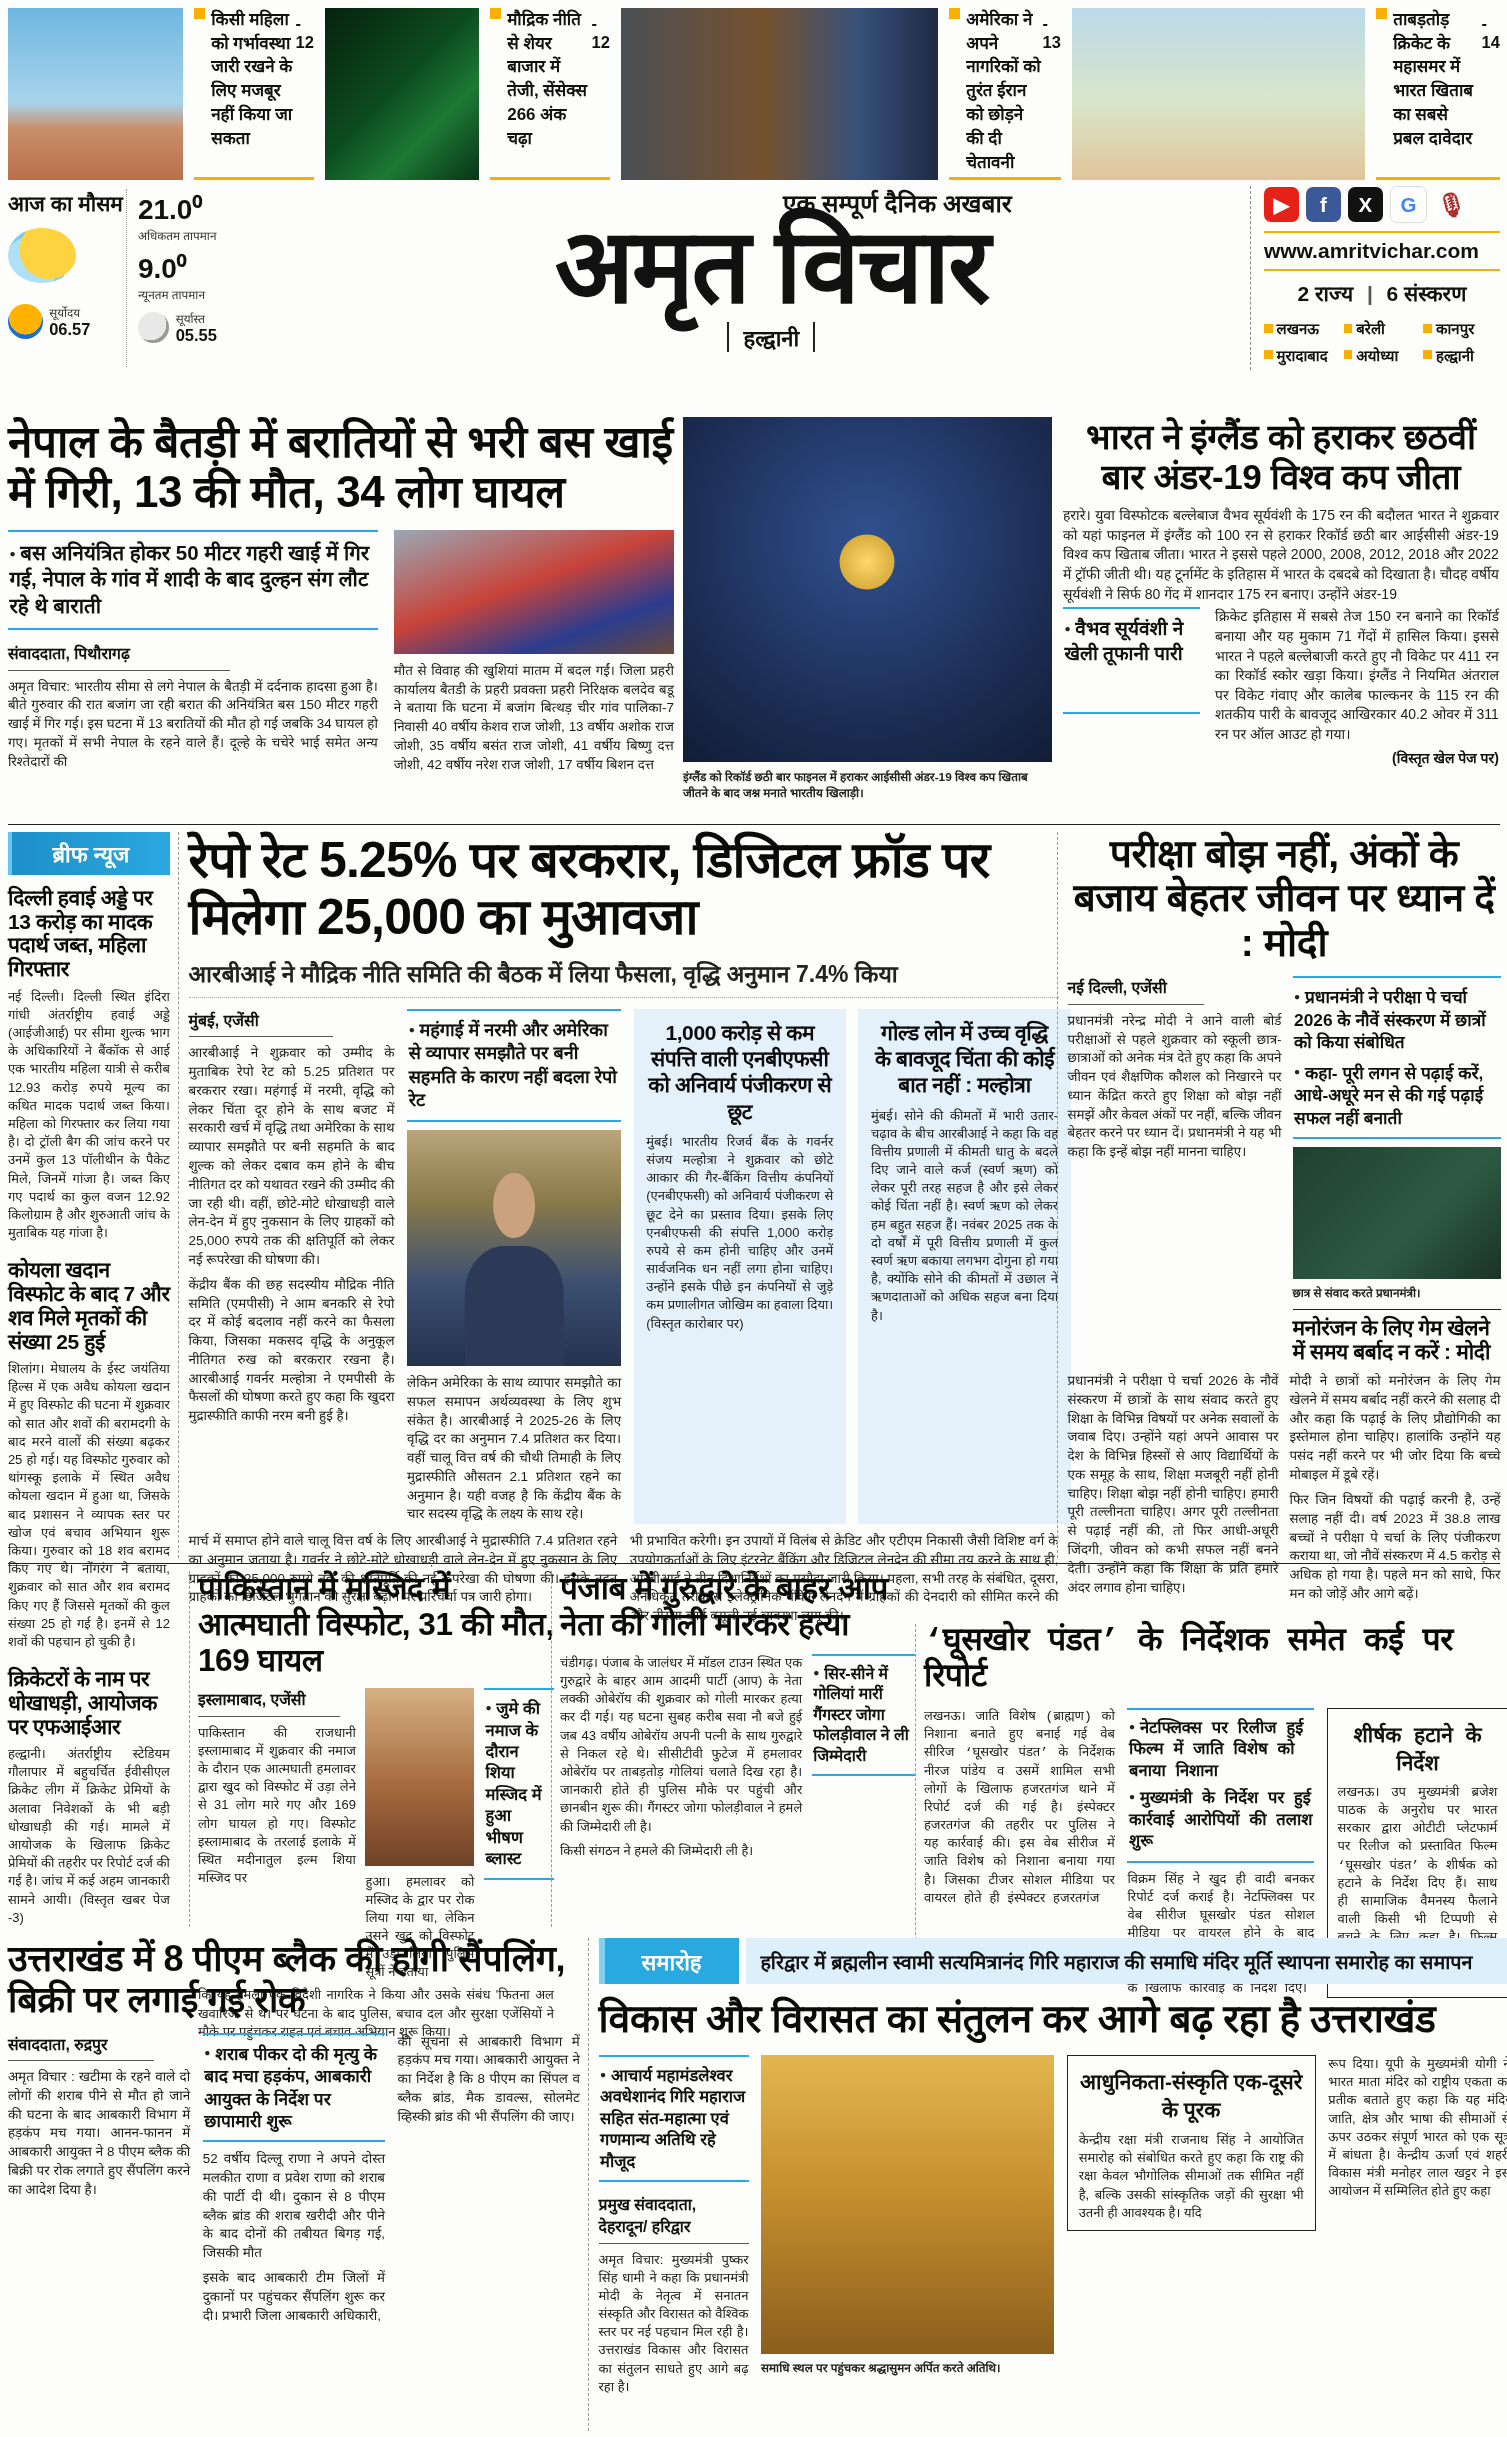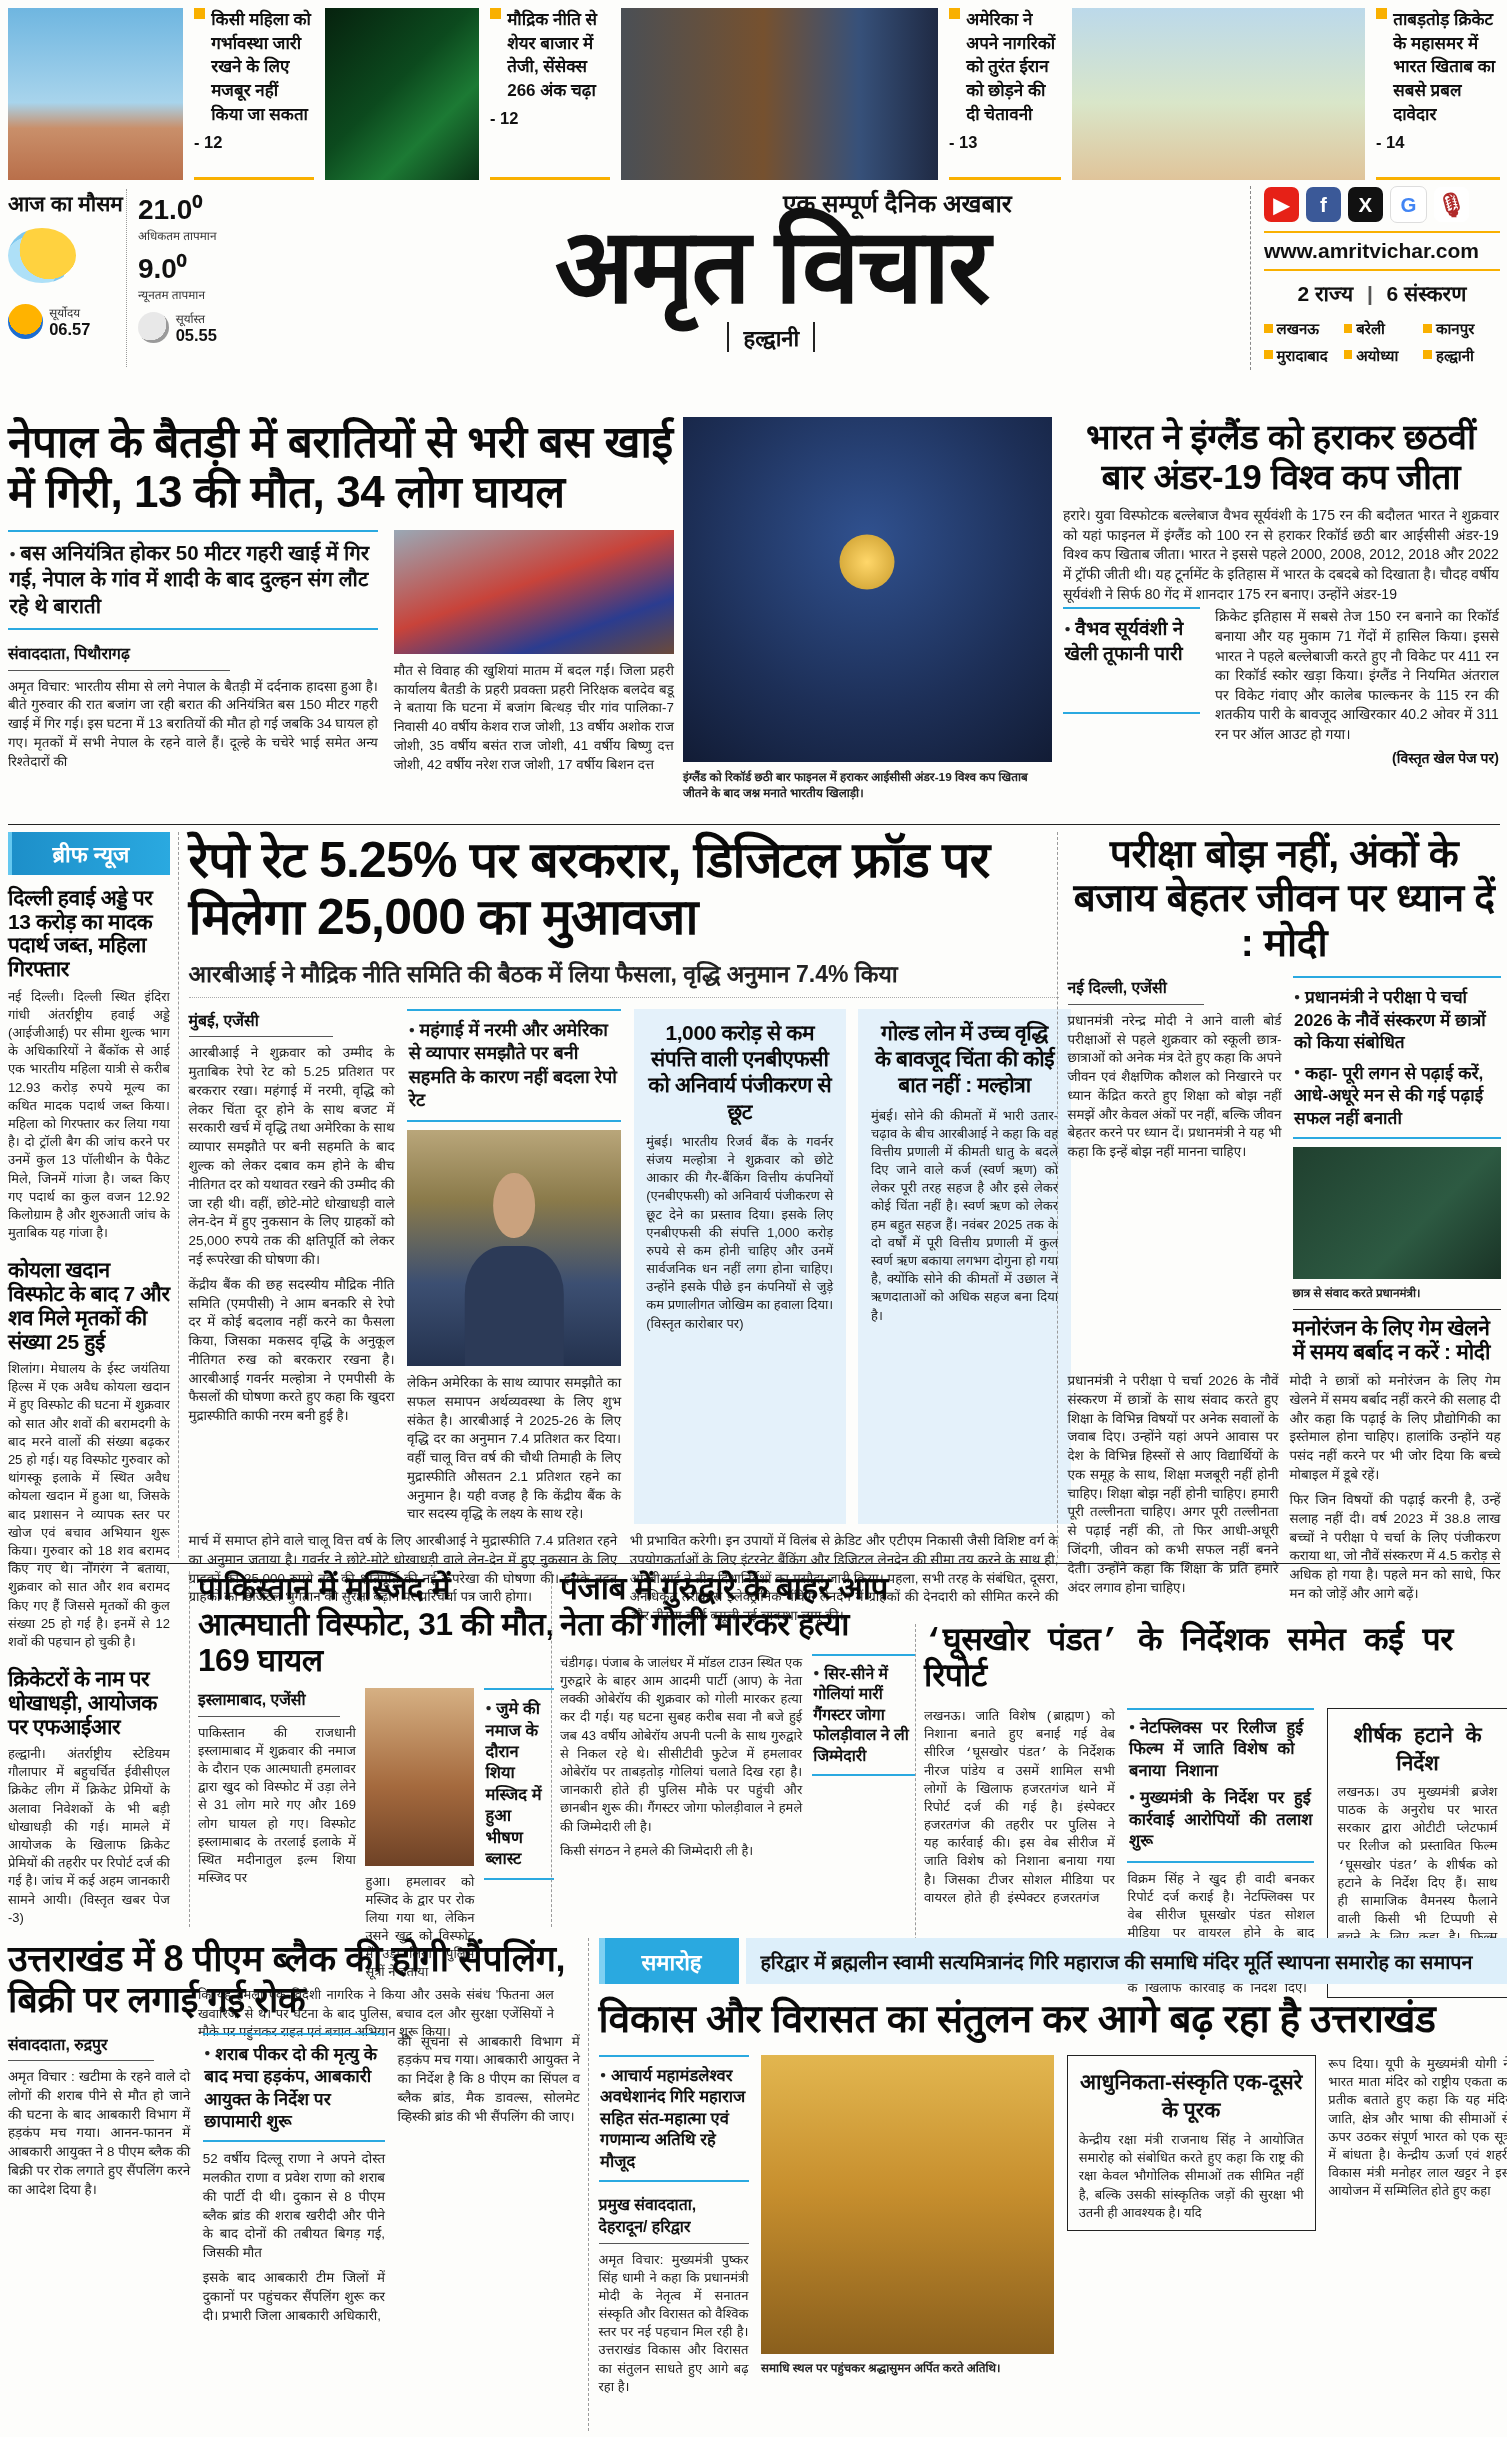--- a/index.html
+++ b/index.html
@@ -22,21 +22,21 @@
   .person::before{content:"";position:absolute;left:50%;top:0;width:42%;height:34%;transform:translateX(-50%);background:#caa27e;border-radius:50%;}
   .person::after{content:"";position:absolute;left:0;bottom:0;width:100%;height:62%;background:#2c3a57;border-radius:40% 40% 0 0;}
   .hl{font-weight:bold;color:#0a0a0a;line-height:1.14;letter-spacing:-0.4px;}
   .body-txt{font-size:13.4px;line-height:1.4;text-align:justify;color:#1c1c1c;}
   .byline{font-weight:bold;font-size:15.8px;border-bottom:1.6px solid #555;padding-bottom:5.5px;margin-bottom:7px;}
   .bullet-box{border-top:2.4px solid #2aa9e0;border-bottom:2.4px solid #2aa9e0;padding:7.9px 1.6px;font-weight:bold;font-size:19px;line-height:1.3;}
   .bdot::before{content:"●";font-size:10.2px;vertical-align:3.2px;margin-right:4.7px;color:#222;}
   .caption{font-size:11.8px;font-weight:bold;color:#222;}
   .brief-pg{font-weight:bold;font-size:16.5px;margin-top:6.3px;}
   .brief-t{font-weight:bold;font-size:17px;line-height:1.4;display:flex;}
-  .brief-cell{display:flex;flex-direction:column;justify-content:flex-start;border-bottom:3.2px solid #f9b000;padding-bottom:7.9px;}
+  .brief-cell{display:flex;flex-direction:row;justify-content:flex-start;border-bottom:3.2px solid #f9b000;padding-bottom:7.9px;}
   .dash-l{border-left:1.6px dashed #9a9a9a;}
   .bluebox{background:#e4f1fa;padding:11px 12.6px;}
   .bluebox h3{margin:0 0 7.9px 0;text-align:center;font-size:21px;line-height:1.25;}
   .boxhead{text-align:center;font-size:21px;font-weight:bold;margin:3.2px 0 7.9px;}
   .rule-blk{position:absolute;left:7.9px;width:1492px;border-top:1.6px solid #222;}
   .cities{display:grid;grid-template-columns:1fr 1fr 1fr;gap:6.3px 3.2px;font-weight:bold;font-size:15px;}
   .city{display:flex;align-items:center;}
   .city .sq{width:8.7px;height:8.7px;margin-right:3.9px;}
   .soc{width:35px;height:35px;border-radius:7px;display:flex;align-items:center;justify-content:center;color:#fff;font-weight:bold;font-size:20.5px;}
   .wlabel{font-size:11.8px;color:#333;}

